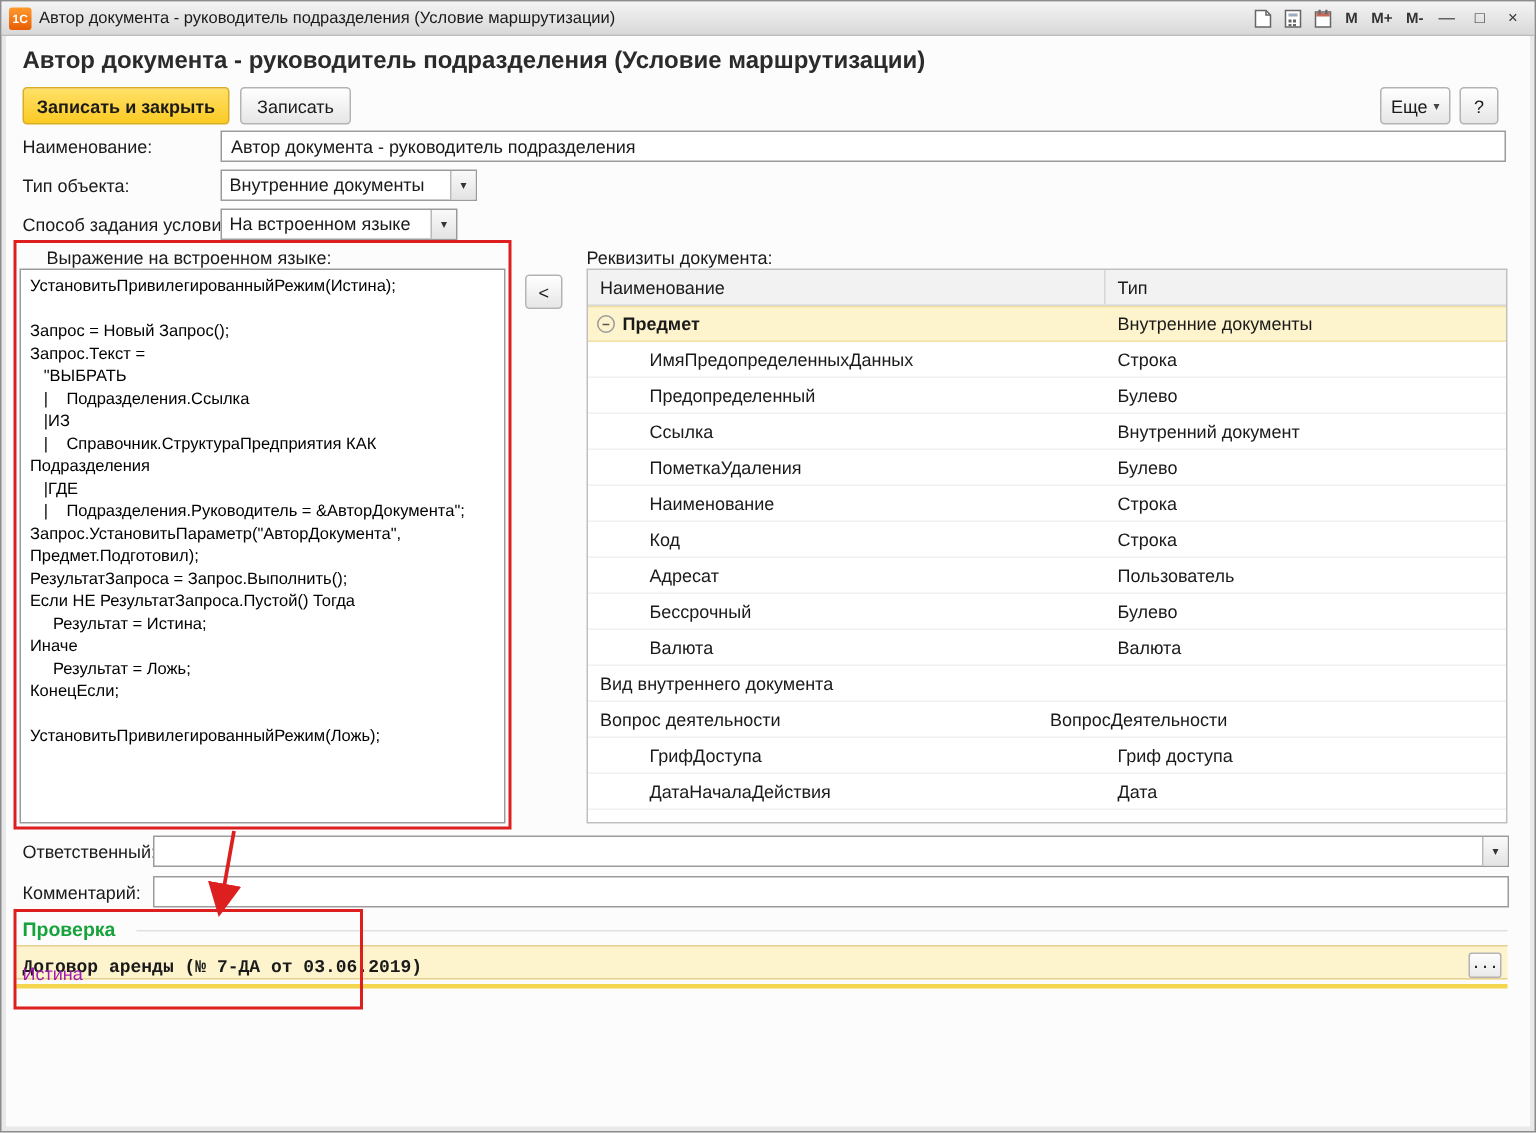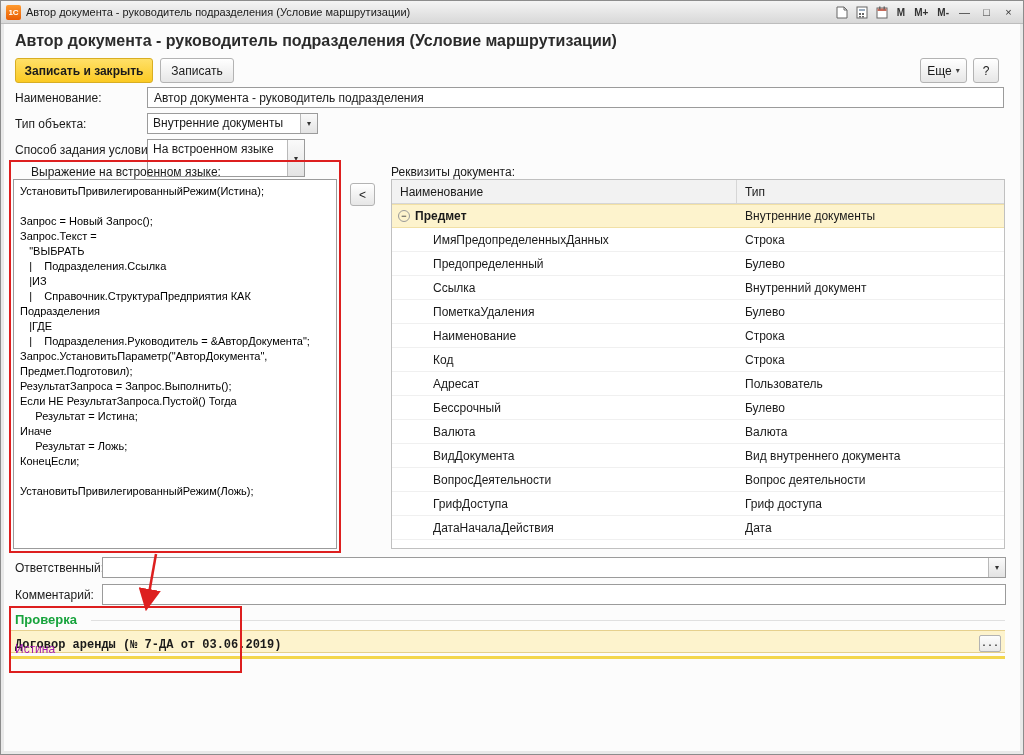--- a/index.html
+++ b/index.html
@@ -50,21 +50,21 @@
   .inp { position:absolute; border:1px solid #9b9b9b; font-size:12px; padding:0 6px;
          font-family:inherit; background:#fff; color:#1a1a1a; }
   .inp-name    { left:146px; top:86px;  width:857px; height:21px; }
   .inp-comment { left:101px; top:583px; width:904px; height:21px; }
 
   .combo { position:absolute; border:1px solid #9b9b9b; background:#fff; display:flex; align-items:stretch; cursor:pointer; }
   .combo-val { flex:1; font-size:12px; padding:2px 5px; white-space:nowrap; overflow:hidden; color:#1a1a1a; }
   .combo-dd  { width:17px; border-left:1px solid #b9b9b9; background:linear-gradient(#fafafa,#e3e3e3);
                display:flex; align-items:center; justify-content:center; font-size:8px; color:#333; flex:none; }
   .combo-type   { left:146px; top:112px; width:171px; height:21px; }
-  .combo-method { left:146px; top:138px; width:158px; height:38px; }
+  .combo-method { left:146px; top:138px; width:158px; height:21px; }
   .resp-field   { left:101px; top:556px; width:904px; height:21px; }
 
   
   .code { position:absolute; left:12px; top:178px; width:324px; height:370px;
           border:1px solid #9b9b9b; background:#fff; font-family:"Liberation Sans", sans-serif;
           font-size:11px; line-height:15px; padding:4px 6px; white-space:pre-wrap;
           overflow:hidden; color:#000; cursor:text; }
 
   .move-left { left:349px; top:182px; width:25px; height:23px; padding:0; }
 
@@ -285,33 +285,29 @@
 
         <div class="t-row">
           <div class="t-cell t-name">
             <span class="collapse">−</span>
             <span class="cell-text">Валюта</span>
           </div>
           <div class="t-cell t-type">Валюта</div>
         </div>
 
         <div class="t-row">
-          <div class="t-cell t-name">
-            <span class="collapse">−</span>
-            <span class="cell-text">ВидДокумента</span>
-          </div>
           <div class="t-cell t-type">Вид внутреннего документа</div>
         </div>
 
         <div class="t-row">
+          <div class="t-cell t-type">Вопрос деятельности</div>
           <div class="t-cell t-name">
             <span class="collapse">−</span>
             <span class="cell-text">ВопросДеятельности</span>
           </div>
-          <div class="t-cell t-type">Вопрос деятельности</div>
         </div>
 
         <div class="t-row">
           <div class="t-cell t-name">
             <span class="collapse">−</span>
             <span class="cell-text">ГрифДоступа</span>
           </div>
           <div class="t-cell t-type">Гриф доступа</div>
         </div>
 

